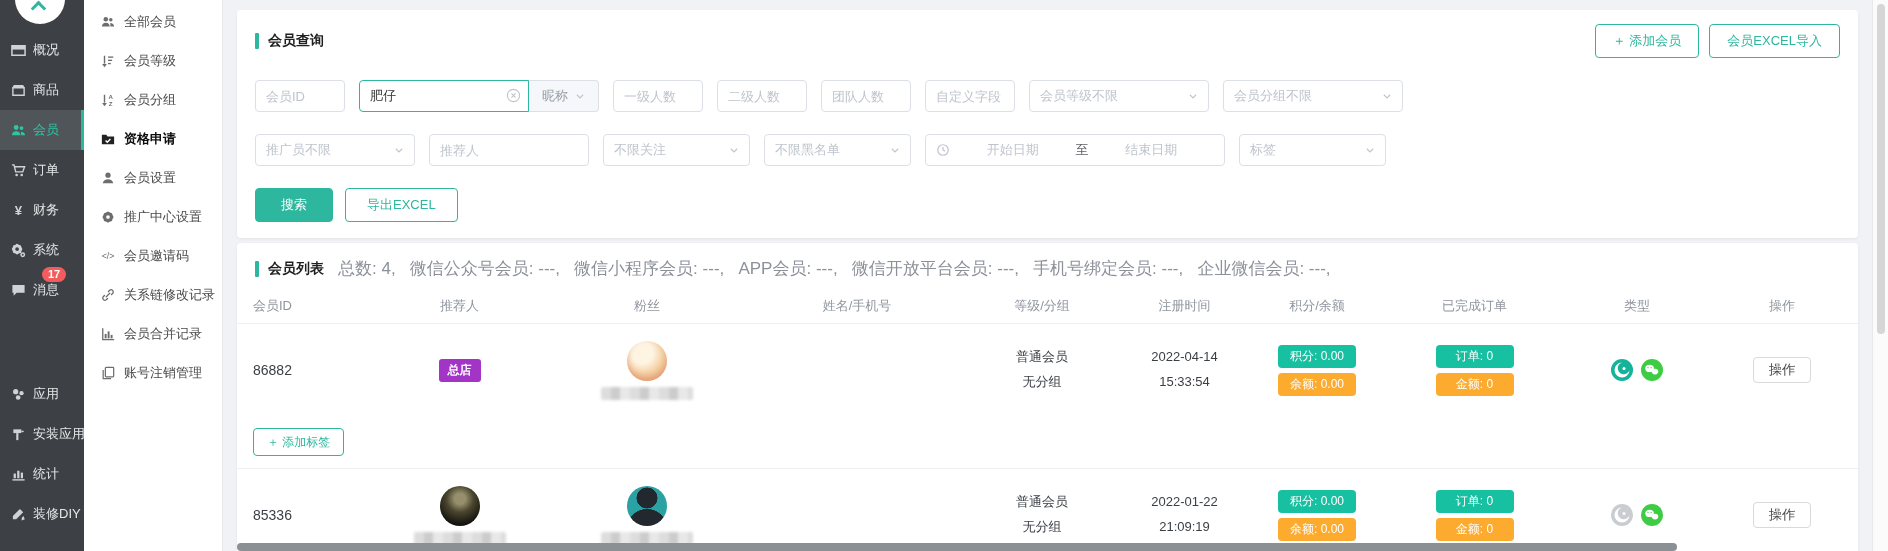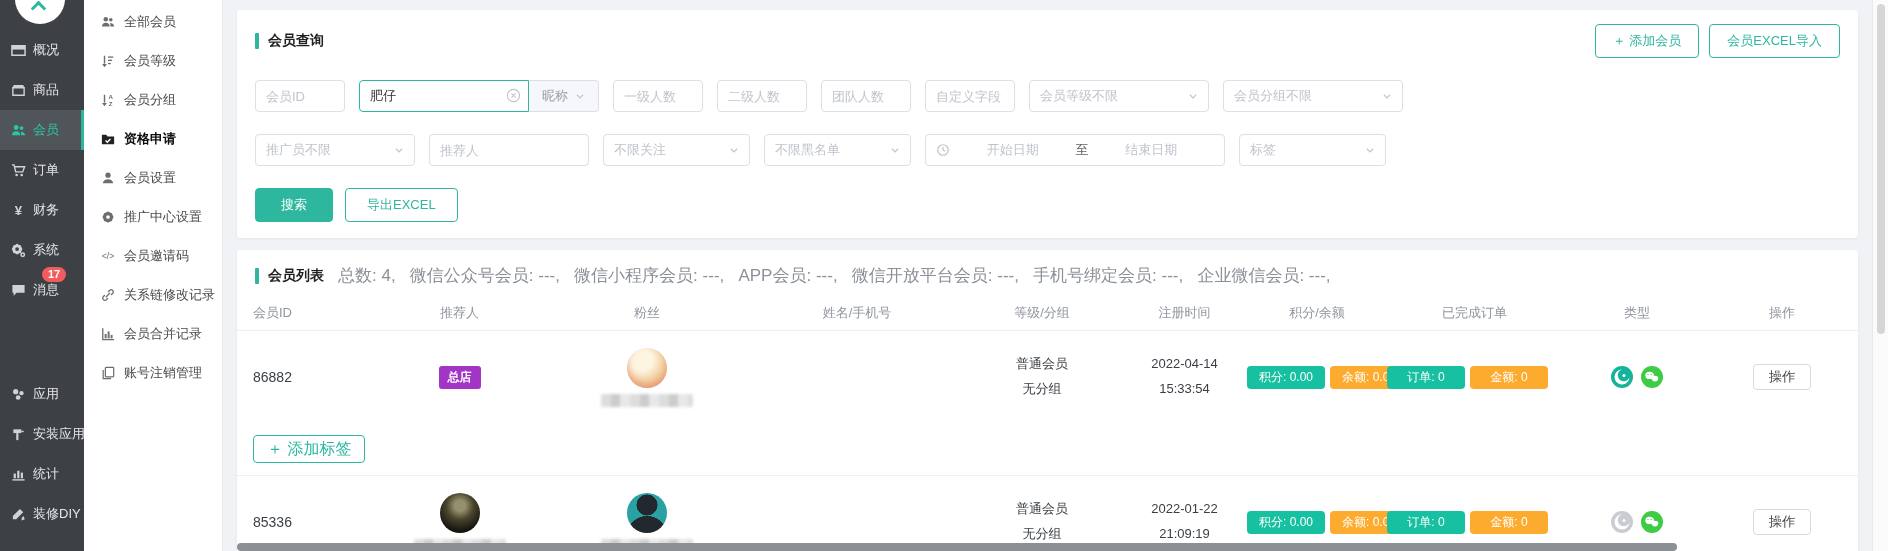--- a/index.html
+++ b/index.html
@@ -30,21 +30,21 @@
   .main { flex:1; background:#f0f2f5; padding:10px 14px 0 14px; position:relative; overflow:hidden; }
   .card { background:#fff; border-radius:4px; box-shadow:0 1px 3px rgba(0,0,0,.06); }
   .card-head { display:flex; justify-content:space-between; align-items:center; }
   .sec-title { display:flex; align-items:center; gap:9px; font-size:14px; font-weight:bold; color:#1f1f1f; }
   .tbar { width:4px; height:16px; background:#2cb79e; border-radius:1px; }
   .btn { cursor:pointer; border-radius:4px; font-size:13px; font-family:inherit; }
   .btn-outline { height:34px; padding:0 17px; border:1px solid #2cb79e; color:#2cb79e; background:#fff; display:inline-flex; align-items:center; }
   .btn-primary { height:34px; width:78px; background:#2cb79e; border:1px solid #2cb79e; color:#fff; }
   .head-btns { display:flex; gap:10px; }
 
-  .query-card { padding:14px 18px 16px 18px; margin-bottom:12px; }
+  .query-card { padding:14px 18px 16px 18px; margin-bottom:5px; }
   .filter-row { display:flex; gap:14px; margin-top:22px; align-items:center; }
   .f-input { height:32px; border:1px solid #dcdfe6; border-radius:4px; padding:0 10px; font-size:13px; color:#333; outline:none; font-family:inherit; background:#fff; }
   .f-input::placeholder { color:#bfc4cc; }
   .sel { height:32px; border:1px solid #dcdfe6; border-radius:4px; background:#fff; display:flex; align-items:center; justify-content:space-between; padding:0 10px; color:#bfc4cc; cursor:pointer; }
   .w90{width:90px;} .w160{width:160px;} .w150{width:147px;} .w180{width:180px;}
   .kw-group { display:flex;border-radius:15px; }
   .kw-wrap { position:relative; }
   .kw-input { width:170px; border:1px solid #2cb79e; border-radius:4px 0 0 4px; padding-right:28px; }
   .kw-clear { position:absolute; right:8px; top:8px; cursor:pointer; }
   .kw-append { width:70px; background:#f5f7fa; border:1px solid #dcdfe6; border-left:none; border-radius:0 4px 4px 0; color:#99a0a8; display:flex; align-items:center; justify-content:center; gap:7px; cursor:pointer; }
@@ -66,27 +66,27 @@
   .mid { font-size:14px; color:#3a3f45; }
   .badge-shop { display:inline-block; background:#a234c6; color:#fff; font-size:12px; padding:3px 9px; border-radius:3px; font-weight:bold; }
   .avatar-cell { display:flex; flex-direction:column; align-items:center; }
   .avatar { width:40px; height:40px; border-radius:50%; cursor:pointer; }
   .av-cat { background:radial-gradient(circle at 38% 30%, #fdf4e2 0 28%, #f4cfa0 58%, #e7a77c 100%); box-shadow:inset 0 -4px 6px rgba(214,120,90,.45); }
   .av-suit { background:radial-gradient(circle at 50% 32%, #968f6d 0 16%, #4a452e 40%, #15150f 75%); }
   .av-shade { background:radial-gradient(circle at 50% 30%, #23272e 0 30%, rgba(0,0,0,0) 31%), radial-gradient(circle at 50% 108%, #23272e 0 42%, rgba(0,0,0,0) 43%), #2aa1a2; }
   .blur-name { width:92px; height:13px; margin-top:6px; border-radius:2px; filter:blur(1.6px);
                background:repeating-linear-gradient(90deg,#dddddd 0 10px,#cccccc 10px 19px,#e8e8e8 19px 29px); }
   .two-line { line-height:1.9; }
-  .badge-stack { display:flex; flex-direction:row; gap:5px; align-items:center; }
+  .badge-stack { display:flex; flex-direction:column; gap:5px; align-items:center; }
   .badge-sm { display:inline-block; min-width:78px; padding:3px 9px; border-radius:4px; color:#fff; font-size:12px; text-align:center; }
   .bg-teal { background:#17c0a0; } .bg-orange { background:#fcab2f; }
   .type-icons { display:flex; gap:8px; justify-content:center; }
   .op-btn { width:58px; height:26px; background:#fff; border:1px solid #d9d9d9; border-radius:4px; color:#4a4a4a; }
   .tag-row { padding:12px 0 12px 16px; border-bottom:1px solid #eef0f3; }
-  .add-tag { height:28px; padding:0 13px; border:1px solid #2cb79e; color:#2cb79e; background:#fff; border-radius:4px; font-size:16px; }
+  .add-tag { height:28px; padding:0 13px; border:1px solid #2cb79e; color:#2cb79e; background:#fff; border-radius:4px; font-size:12px; }
 
   
   .hscroll { position:absolute; left:14px; bottom:0; width:1440px; height:8px; background:#8b9095; border-radius:4px; cursor:pointer; }
   .vscroll { width:16px; background:#fbfbfb; border-left:1px solid #e8e8e8; flex-shrink:0; display:flex; justify-content:center; }
   .vthumb { width:8px; height:330px; margin-top:4px; background:#d6d6d6; border-radius:4px; cursor:pointer; }
 </style>
 </head>
 <body>
 
 <div class="app">

